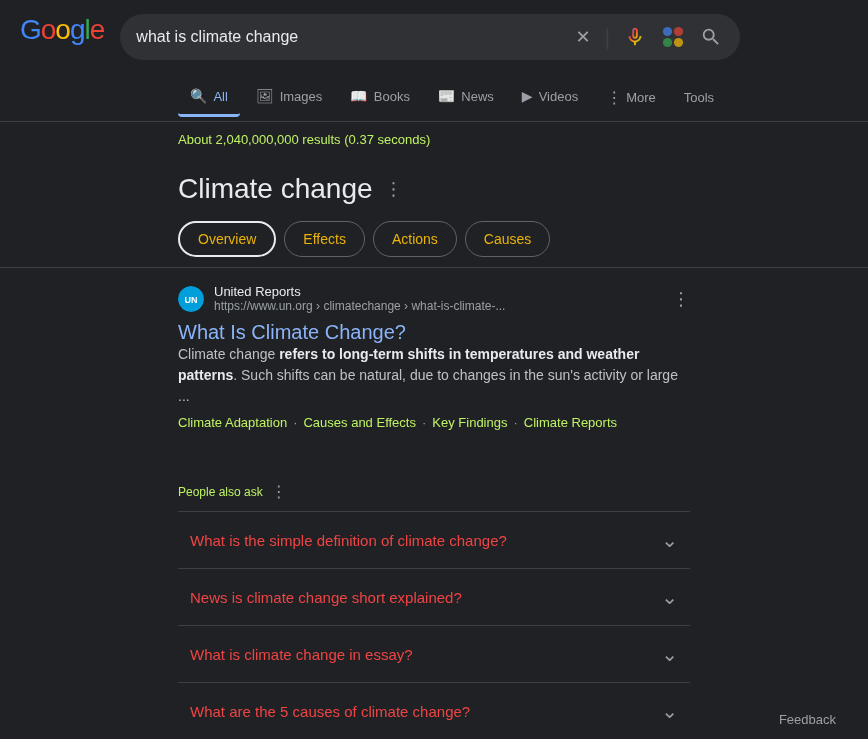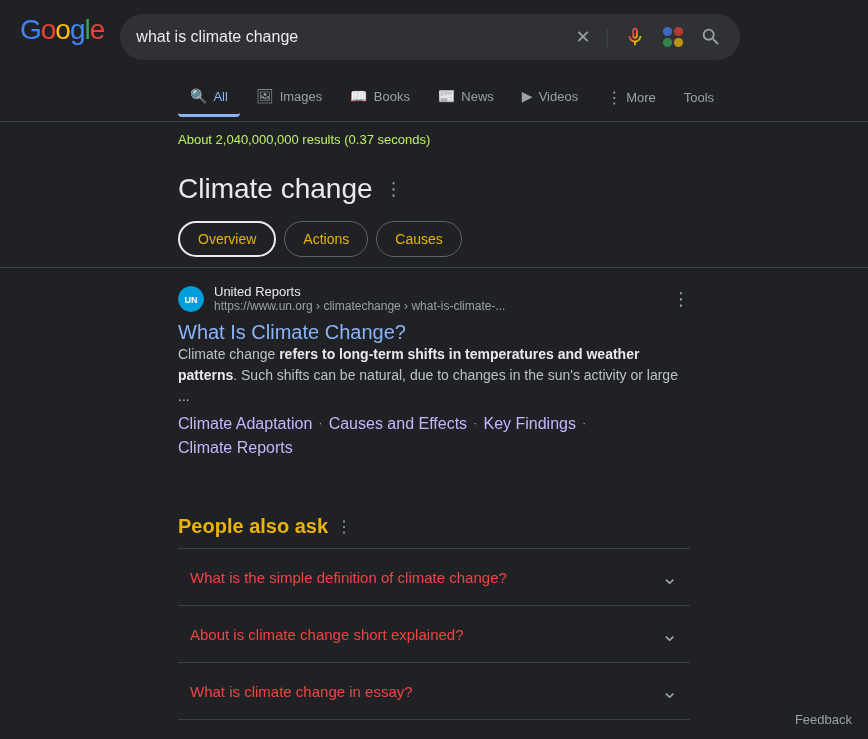--- a/index.html
+++ b/index.html
@@ -176,21 +176,21 @@
       border: 2px solid #e8eaed;
       background: transparent;
     }
 
     
     .results-area {
       padding: 16px 178px;
     }
 
     .result-item {
-      margin-bottom: 26px;
+      margin-bottom: 20px;
     }
 
     .result-source {
       display: flex;
       align-items: center;
       gap: 10px;
       margin-bottom: 8px;
     }
 
     .source-info {
@@ -236,22 +236,22 @@
       font-weight: bold;
     }
 
     .result-links {
       display: flex;
       gap: 6px;
       flex-wrap: wrap;
     }
 
     .result-link {
-      color: #c4b5fd;
-      font-size: 16px;
+      color: #bef264;
+      font-size: 13px;
       text-decoration: none;
       cursor: pointer;
     }
 
     .result-link-sep {
       color: #9aa0a6;
       font-size: 13px;
     }
 
     
@@ -260,23 +260,23 @@
     }
 
     .paa-title-row {
       display: flex;
       align-items: center;
       gap: 8px;
       padding: 16px 0 10px;
     }
 
     .paa-title {
-      font-size: 20px;
-      font-weight: 700;
-      color: #eab308;
+      font-size: 12px;
+      font-weight: 400;
+      color: #bef264;
     }
 
     .paa-menu-dots {
       color: #9aa0a6;
       font-size: 16px;
       cursor: pointer;
     }
 
     .paa-item {
       border-top: 1px solid #3c4043;
@@ -297,21 +297,21 @@
       font-size: 20px;
     }
 
     
     .feedback-bar {
       display: flex;
       justify-content: flex-end;
       padding: 12px 16px;
       position: fixed;
       bottom: 0;
-      right: 0;
+      right: 16px;
     }
 
     .feedback-link {
       color: #9aa0a6;
       font-size: 13px;
       text-decoration: none;
       cursor: pointer;
     }
 
     
@@ -398,20 +398,21 @@
   <span>About 2,040,000,000 results (0.37 seconds)</span>
 </div>
 
 <div class="knowledge-panel">
   <div class="kp-title-row">
     <span class="kp-title">Climate change</span>
     <span class="kp-menu-dots">⋮</span>
   </div>
   <div class="kp-chips">
     <button class="kp-chip active">Overview</button>
+    <button class="kp-chip">Effects</button>
     <button class="kp-chip">Actions</button>
     <button class="kp-chip">Causes</button>
   </div>
 </div>
 
 <div class="results-area">
   <div class="result-item">
     <div class="result-source">
 
       <svg class="un-logo" viewBox="0 0 26 26">
@@ -443,27 +444,28 @@
 <div class="paa-section">
   <div class="paa-title-row">
     <span class="paa-title">People also ask</span>
     <span class="paa-menu-dots">⋮</span>
   </div>
   <div class="paa-item">
     <span class="paa-question">What is the simple definition of climate change?</span>
     <span class="paa-chevron">⌄</span>
   </div>
   <div class="paa-item">
-    <span class="paa-question">About is climate change short explained?</span>
+    <span class="paa-question">News is climate change short explained?</span>
     <span class="paa-chevron">⌄</span>
   </div>
   <div class="paa-item">
     <span class="paa-question">What is climate change in essay?</span>
     <span class="paa-chevron">⌄</span>
   </div>
   <div class="paa-item">
+    <span class="paa-question">What are the 5 causes of climate change?</span>
     <span class="paa-chevron">⌄</span>
   </div>
 </div>
 
 <div class="feedback-bar">
   <a class="feedback-link">Feedback</a>
 </div>
 
 </body></html>

